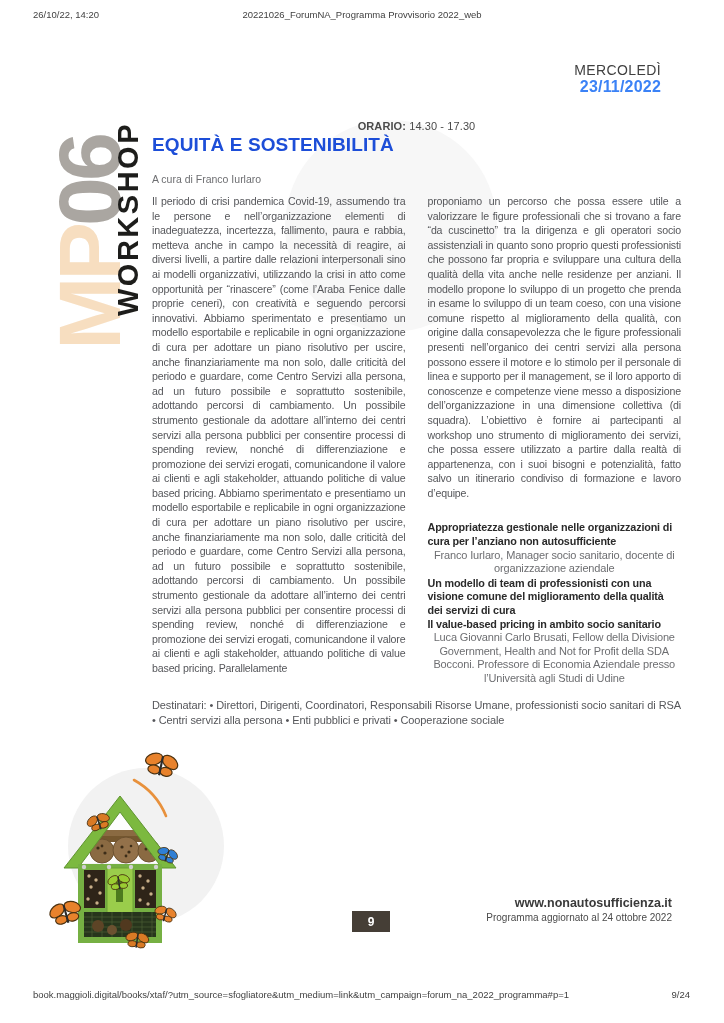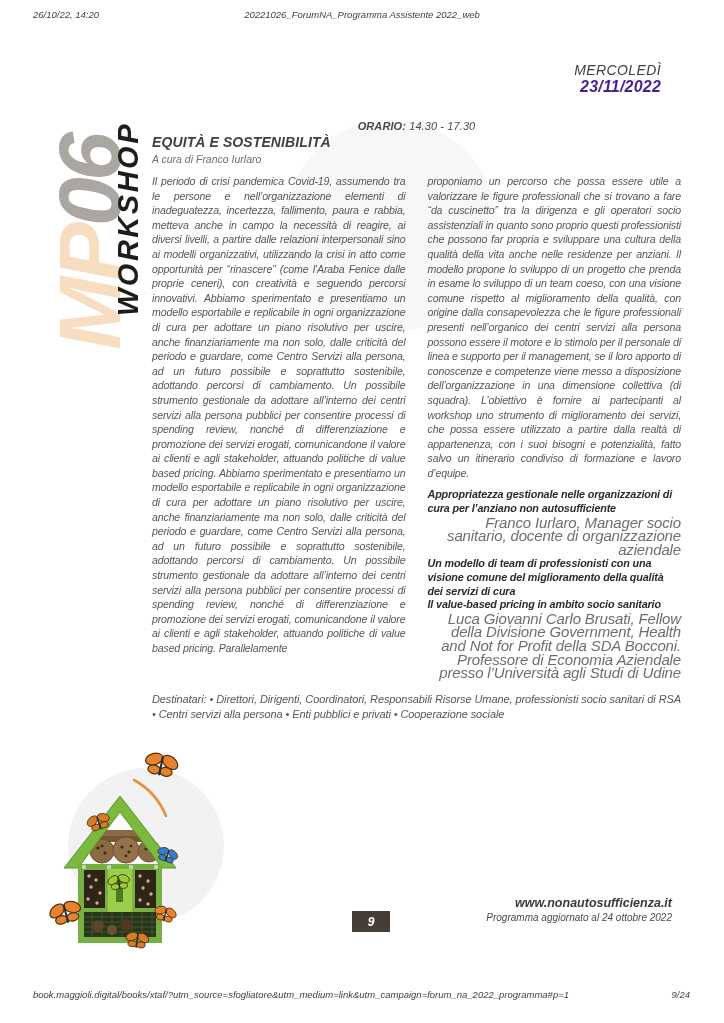--- a/index.html
+++ b/index.html
@@ -3,36 +3,35 @@
 <meta charset="utf-8">
 <style>
   html,body{margin:0;padding:0;background:#ffffff;}
   .page{
     position:relative;
     width:724px;height:1023px;
     background:#ffffff;
     font-family:"Liberation Sans","DejaVu Sans",sans-serif;
     overflow:hidden;
     color:#55565a;
-    font-style:italic;
   }
   
   .chrome-date{position:absolute;left:33px;top:9px;font-size:9.5px;color:#3f3f3f;}
   .chrome-title{position:absolute;left:0;top:9px;width:100%;text-align:center;font-size:9.5px;color:#3f3f3f;}
   .chrome-url{position:absolute;left:33px;top:989px;font-size:9.5px;color:#3f3f3f;}
   .chrome-pages{position:absolute;right:34px;top:989px;font-size:9.5px;color:#3f3f3f;}
 
   
   .wm-circle{position:absolute;border-radius:50%;background:#f7f7f7;}
   .wm-1{left:285px;top:120px;width:212px;height:212px;}
 
   
   .date-banner{position:absolute;right:63px;top:63px;text-align:right;line-height:1.1;}
   .date-banner .day{font-size:14px;color:#404040;letter-spacing:.4px;}
-  .date-banner .date{font-size:16px;font-weight:bold;color:#4c1d95;letter-spacing:.2px;}
+  .date-banner .date{font-size:16px;font-weight:bold;color:#3b82f6;letter-spacing:.2px;}
 
   
   .mp-label{
     position:absolute;left:46px;top:350px;width:252px;height:92px;
     transform:rotate(-90deg);transform-origin:0 0;
     font-size:88px;font-weight:bold;letter-spacing:-4px;line-height:88px;
     white-space:nowrap;
   }
   .mp-label .mp{color:#f7dec0;}
   .mp-label .num{color:#aaa6a1;}
@@ -40,51 +39,51 @@
     position:absolute;left:112px;top:316px;width:208px;height:30px;
     transform:rotate(-90deg);transform-origin:0 0;
     font-size:29px;font-weight:bold;letter-spacing:2.5px;
     color:#1d1d1b;white-space:nowrap;
   }
 
   
   .content{position:absolute;left:152px;top:120px;width:529px;}
   .orario{font-size:11px;color:#4a4a4a;font-weight:bold;letter-spacing:.1px;text-align:center;}
   .orario .time{font-weight:normal;color:#4a4a4a;}
-  .ses-title{font-size:14px;font-weight:bold;color:#404040;margin-top:2px;letter-spacing:.1px;}
+  .ses-title{font-size:19px;font-weight:bold;color:#1d4ed8;margin-top:2px;letter-spacing:.1px;}
   .ses-subtitle{font-size:13.5px;color:#efa457;margin-top:2px;}
-  .curator{font-size:10.5px;color:#6d6e71;margin-top:3px;}
+  .curator{font-size:10.5px;color:#6d6e71;margin-top:17px;}
   .relatori{font-size:11px;color:#3f3f3f;margin-top:7px;}
   .relatori .lbl{font-weight:bold;color:#231f20;}
   .columns{display:flex;gap:22px;margin-top:9px;}
   .col{width:259px;font-size:10.6px;line-height:14.6px;text-align:justify;color:#55565a;letter-spacing:-0.15px;}
-  .talks{margin-top:8px;}
+  .talks{margin-top:21px;}
   .talk-title{font-weight:bold;color:#2b2b2b;font-size:10.8px;line-height:13.6px;text-align:left;}
-  .talk-speaker{color:#6d6e71;font-size:15px;line-height:13.6px;text-align:right;margin-bottom:1px;}
+  .talk-speaker{color:#6d6e71;font-size:11px;line-height:13.6px;text-align:center;margin-bottom:1px;}
   .destinatari{margin-top:11px;font-size:11px;line-height:15px;color:#55565a;text-align:justify;letter-spacing:-0.1px;}
 
   
   .page-badge{
     position:absolute;left:352px;top:911px;width:38px;height:21px;
     background:#453e36;color:#ffffff;font-size:12px;font-weight:bold;
     display:flex;align-items:center;justify-content:center;
   }
   .site-info{position:absolute;right:52px;top:896px;text-align:right;line-height:1.25;}
   .site-info .site{font-size:12.5px;font-weight:bold;color:#3a3a3a;}
   .site-info .updated{font-size:10px;color:#4a4a4a;}
 
   .illustration{position:absolute;left:48px;top:750px;width:230px;height:228px;}
 </style>
 </head>
 <body>
 
 <div class="page">
 
   <div class="chrome-date">26/10/22, 14:20</div>
-  <div class="chrome-title">20221026_ForumNA_Programma Assistente 2022_web</div>
+  <div class="chrome-title">20221026_ForumNA_Programma Provvisorio 2022_web</div>
 
   <div class="wm-circle wm-1"></div>
 
   <div class="date-banner">
     <div class="day">MERCOLEDÌ</div>
     <div class="date">23/11/2022</div>
   </div>
 
   <div class="mp-label"><span class="mp">MP</span><span class="num">06</span></div>
   <div class="ws-label">WORKSHOP</div>

